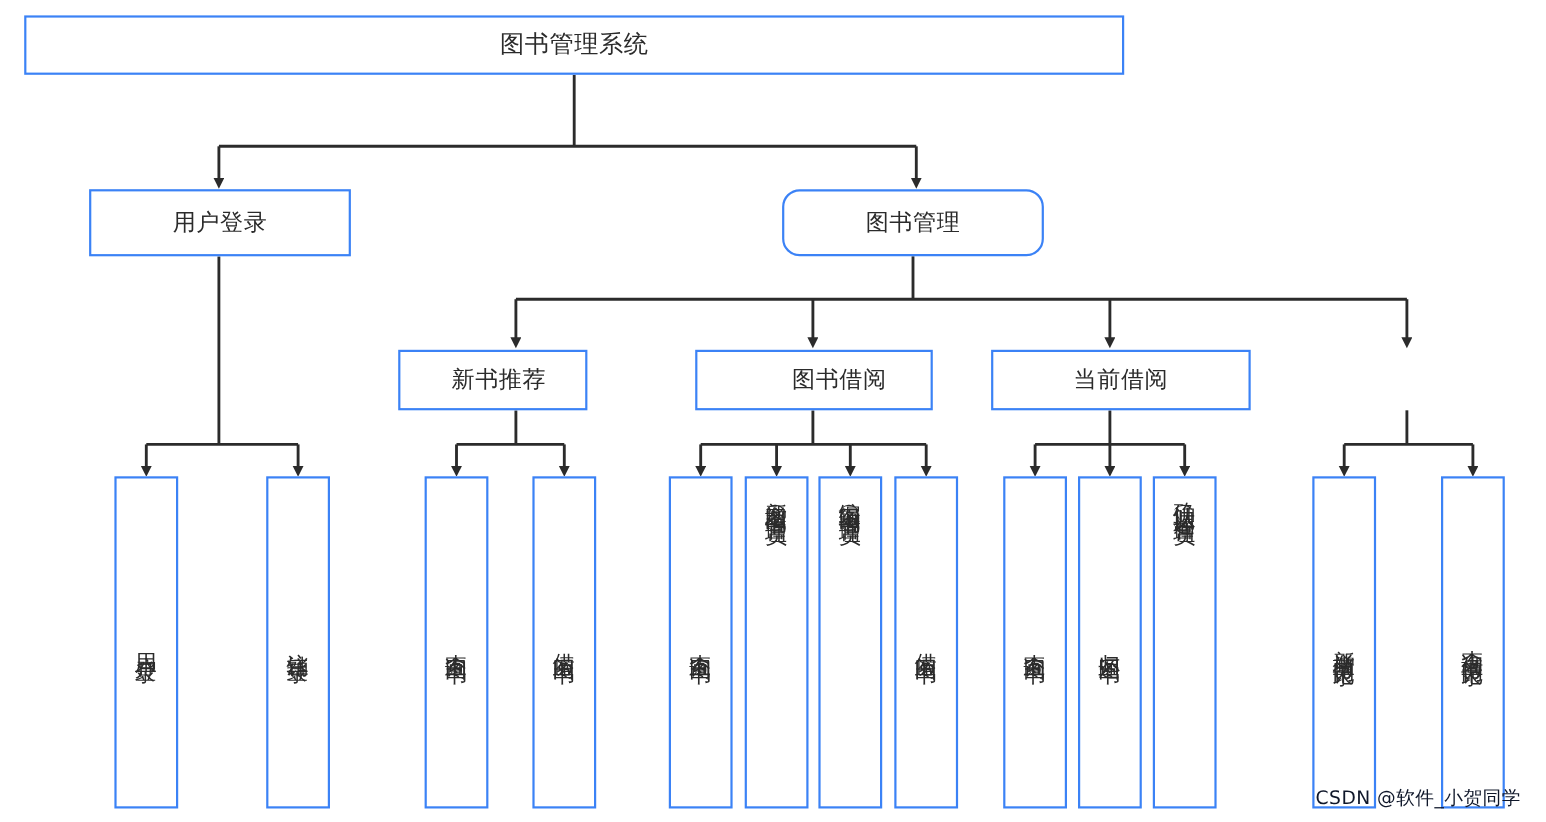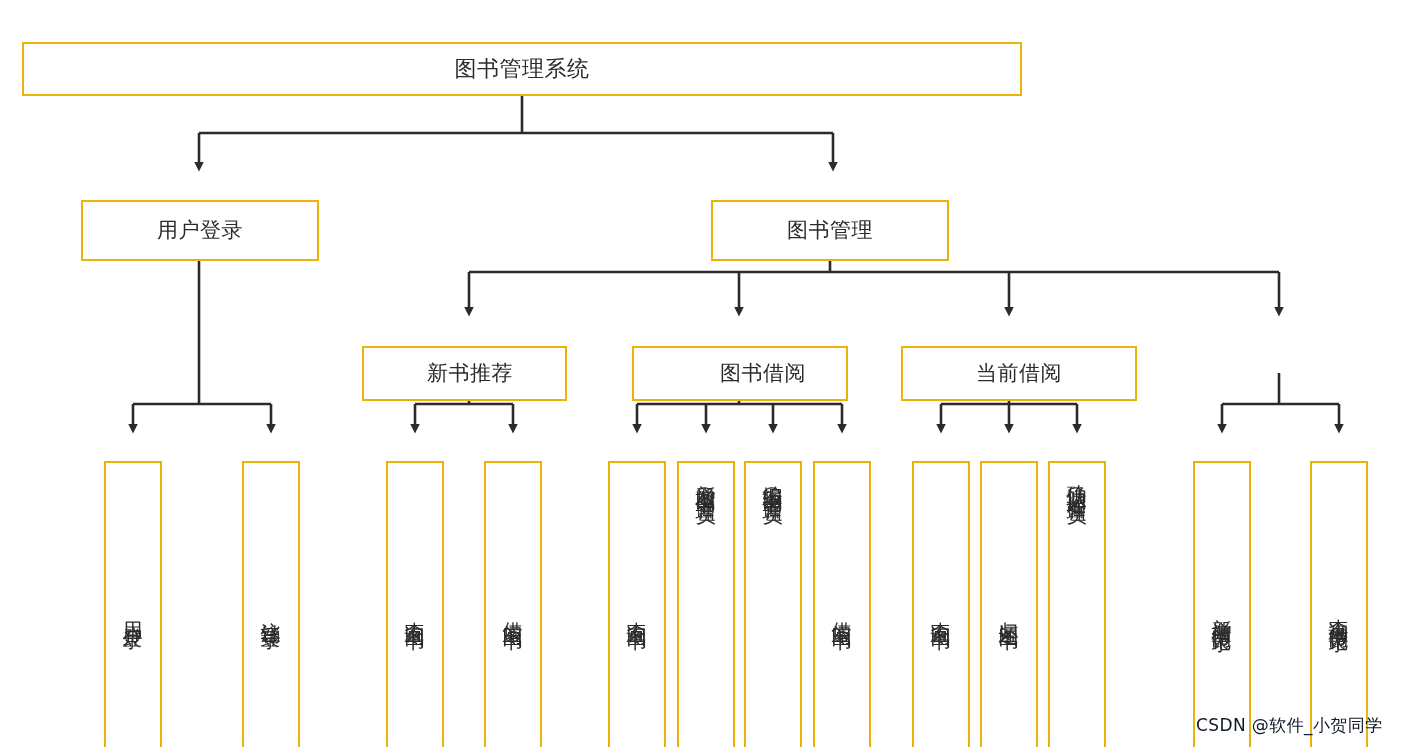--- a/index.html
+++ b/index.html
@@ -22,28 +22,27 @@
     position: absolute;
     left: 0;
     top: 0;
     width: 1405px;
     height: 747px;
     pointer-events: none;
   }
   .node {
     position: absolute;
     box-sizing: border-box;
-    border: 2px solid #eab308;
+    border: 2px solid #3b82f6;
     background: #ffffff;
     display: flex;
     align-items: center;
     justify-content: center;
     color: #2b2b2b;
     font-weight: 400;
-    margin-top: 28px;
   }
   .node .label {
     line-height: 1.18;
     text-align: center;
     white-space: nowrap;
   }
   .node.horiz .label {
     font-size: 21px;
     letter-spacing: 0.5px;
   }
@@ -131,25 +130,25 @@
   </svg>
 
   <div class="node root horiz" style="left:22px; top:14px; width:1000px; height:54px;">
     <span class="label">图书管理系统</span>
   </div>
 
   <div class="node horiz" style="left:81px; top:172px; width:238px; height:61px;">
     <span class="label">用户登录</span>
   </div>
 
-  <div class="node horiz" style="left:711px; top:172px; width:238px; height:61px;">
+  <div class="node horiz" style="left:711px; top:172px; width:238px; height:61px;border-radius:16px;">
     <span class="label">图书管理</span>
   </div>
 
-  <div class="node horiz" style="left:362px; top:318px; width:205px; height:55px;padding-left:11px;">
+  <div class="node horiz" style="left:362px; top:318px; width:172px; height:55px;padding-left:11px;">
     <span class="label">新书推荐</span>
   </div>
 
   <div class="node horiz" style="left:632px; top:318px; width:216px; height:55px;padding-left:46px;">
     <span class="label">图书借阅</span>
   </div>
 
   <div class="node horiz" style="left:901px; top:318px; width:236px; height:55px;">
     <span class="label">当前借阅</span>
   </div>

